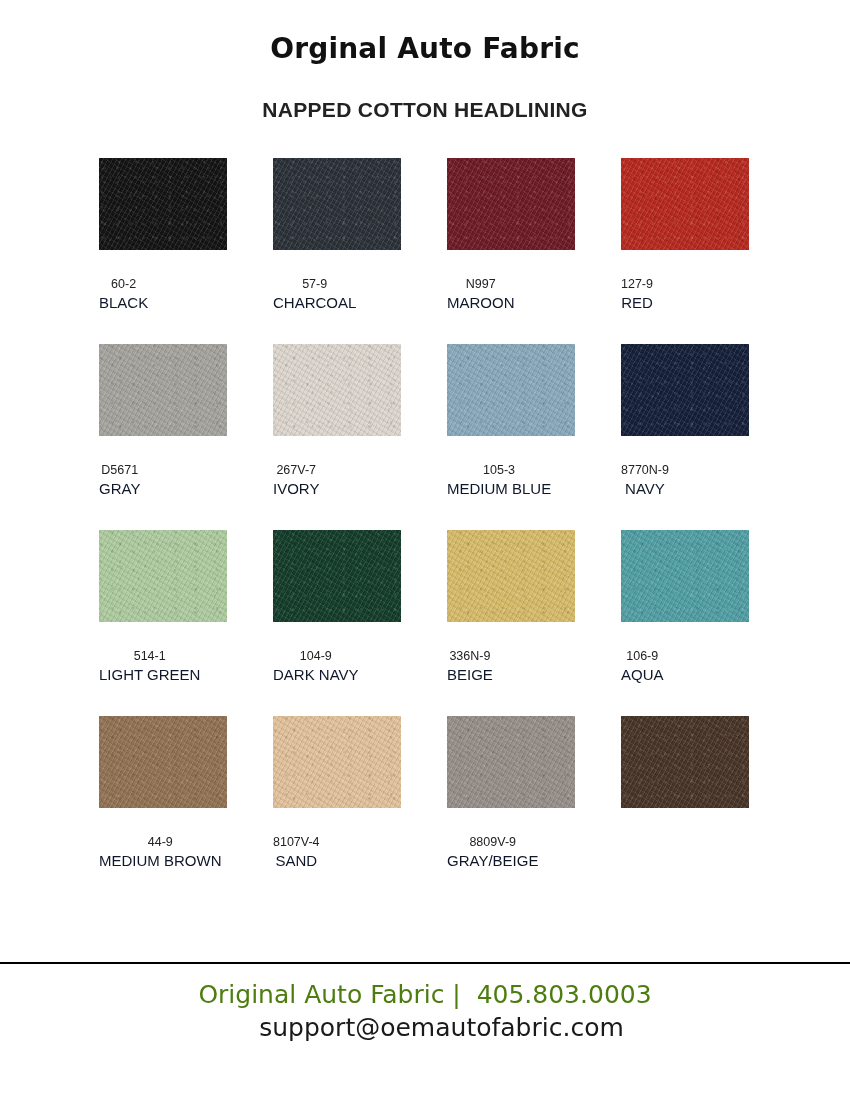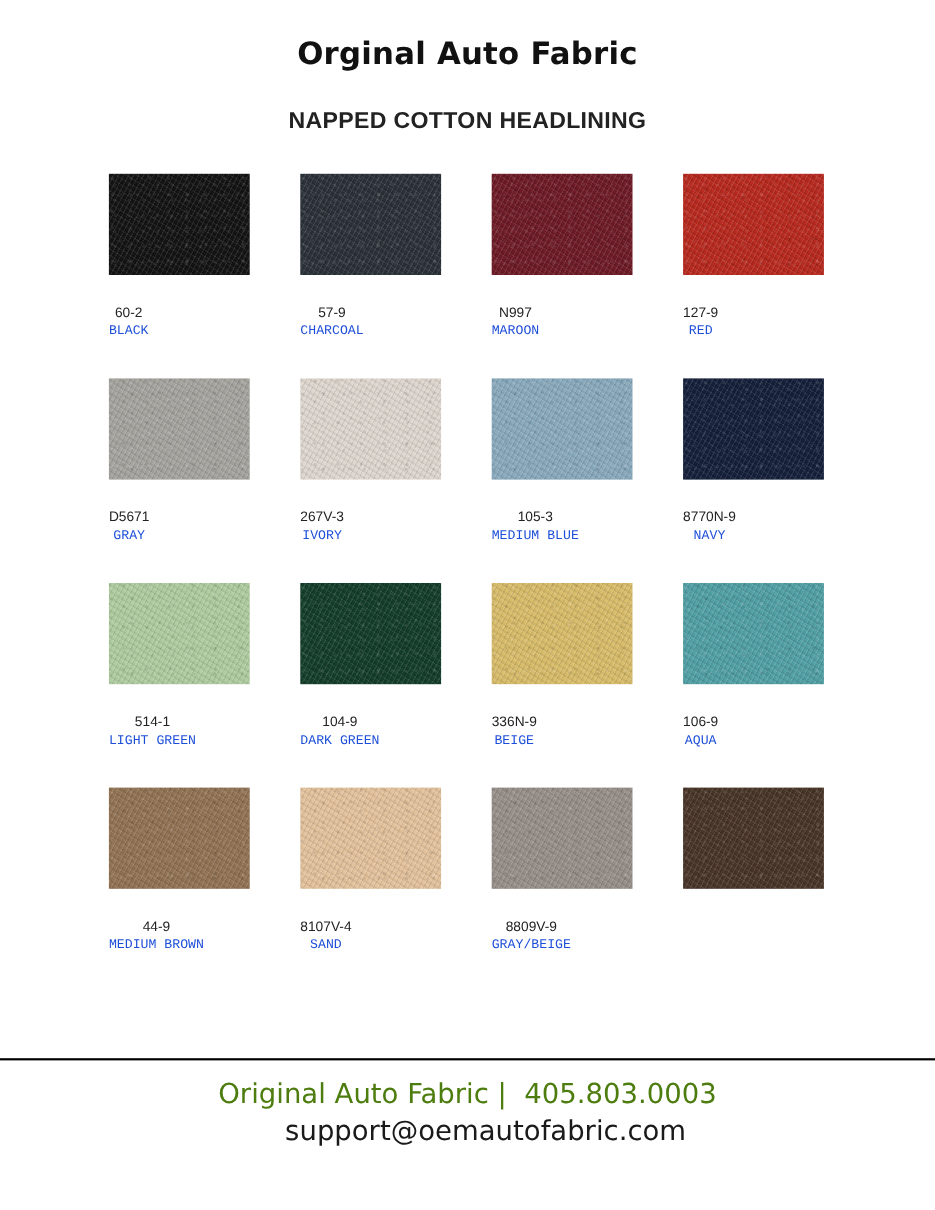--- a/index.html
+++ b/index.html
@@ -106,23 +106,23 @@
     line-height: 1.38;
   }
   .swatch-code {
     font-family: "Liberation Sans", sans-serif;
     font-size: 12.5px;
     color: #222222;
     display: block;
     white-space: nowrap;
   }
   .swatch-name {
-    font-family: Liberation Mono, monospace;
-    font-size: 12px;
-    color: #1d4ed8;
+    font-family: Liberation Sans, sans-serif;
+    font-size: 15px;
+    color: #0f172a;
     display: block;
     white-space: nowrap;
   }
 
   
   .footer-rule {
     position: absolute;
     left: 0;
     top: 962px;
     width: 850px;
@@ -192,21 +192,21 @@
       <div class="swatch-cell">
         <div class="swatch-chip" style="background-color: rgb(166, 164, 159);"></div>
         <div class="swatch-labels">
           <span class="swatch-code">D5671</span>
           <span class="swatch-name">GRAY</span>
         </div>
       </div>
       <div class="swatch-cell">
         <div class="swatch-chip" style="background-color: rgb(222, 215, 207);"></div>
         <div class="swatch-labels">
-          <span class="swatch-code">267V-3</span>
+          <span class="swatch-code">267V-7</span>
           <span class="swatch-name">IVORY</span>
         </div>
       </div>
       <div class="swatch-cell">
         <div class="swatch-chip" style="background-color: rgb(137, 170, 189);"></div>
         <div class="swatch-labels">
           <span class="swatch-code">105-3</span>
           <span class="swatch-name">MEDIUM BLUE</span>
         </div>
       </div>
@@ -221,21 +221,21 @@
         <div class="swatch-chip" style="background-color: rgb(174, 204, 160);"></div>
         <div class="swatch-labels">
           <span class="swatch-code">514-1</span>
           <span class="swatch-name">LIGHT GREEN</span>
         </div>
       </div>
       <div class="swatch-cell">
         <div class="swatch-chip" style="background-color: rgb(20, 61, 42);"></div>
         <div class="swatch-labels">
           <span class="swatch-code">104-9</span>
-          <span class="swatch-name">DARK GREEN</span>
+          <span class="swatch-name">DARK NAVY</span>
         </div>
       </div>
       <div class="swatch-cell">
         <div class="swatch-chip" style="background-color: rgb(216, 188, 106);"></div>
         <div class="swatch-labels">
           <span class="swatch-code">336N-9</span>
           <span class="swatch-name">BEIGE</span>
         </div>
       </div>
       <div class="swatch-cell">

